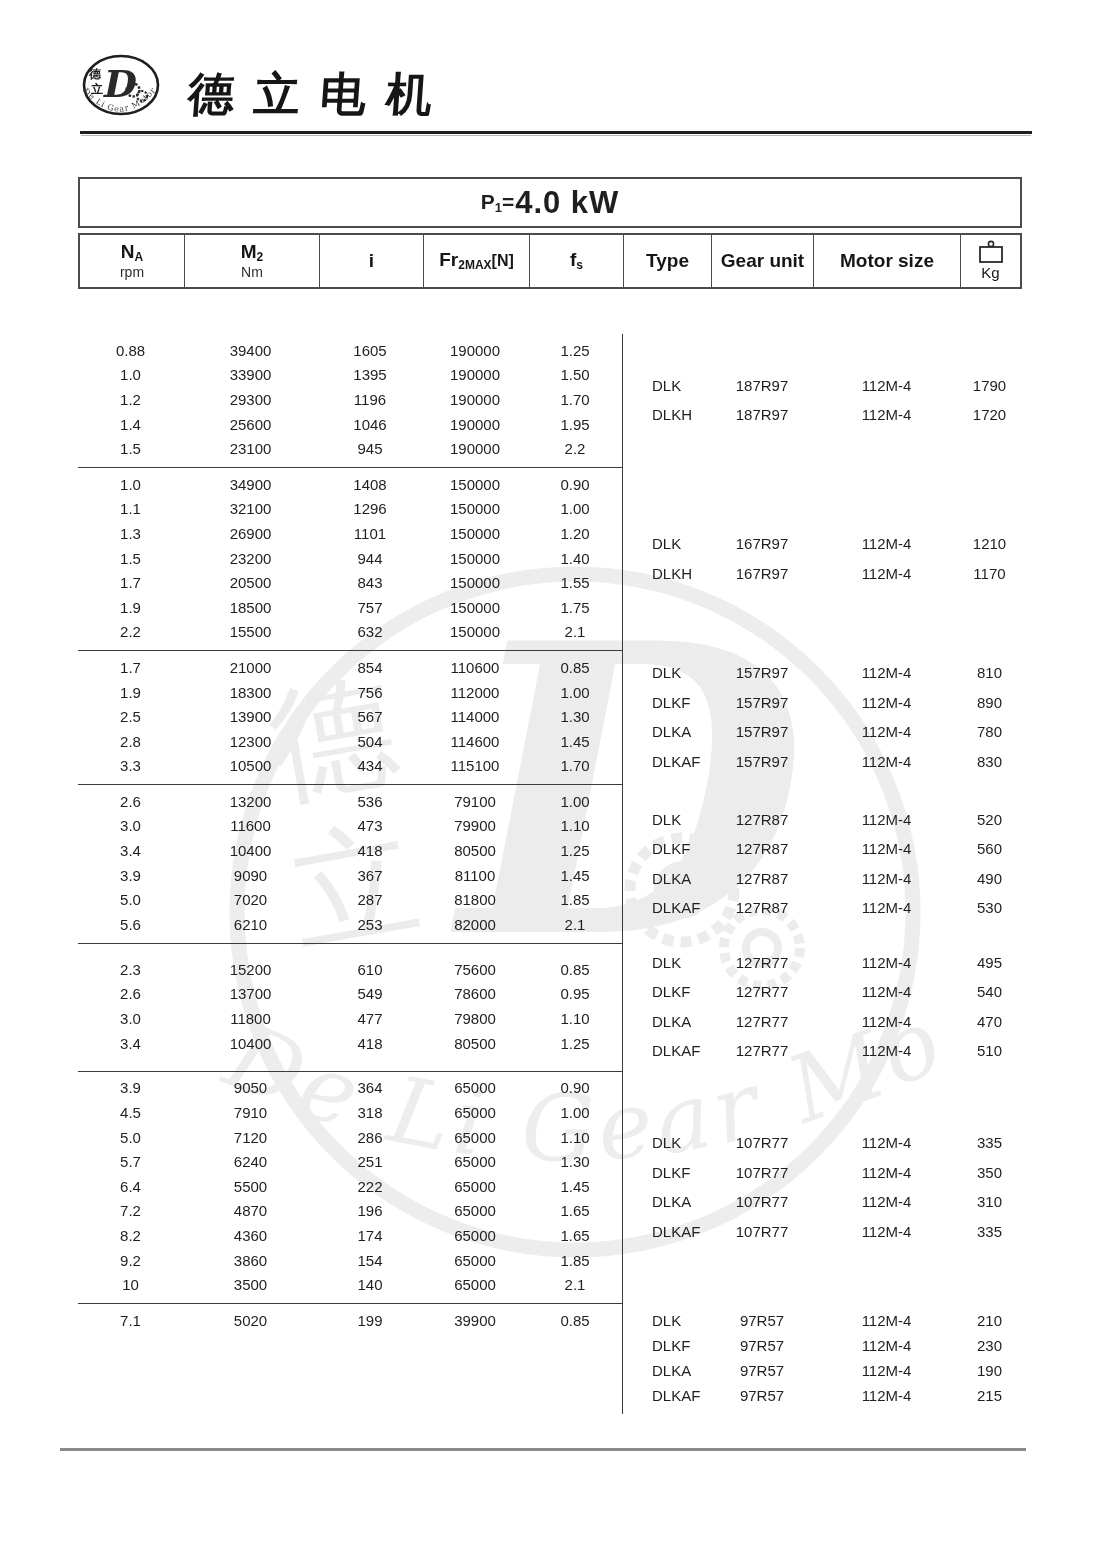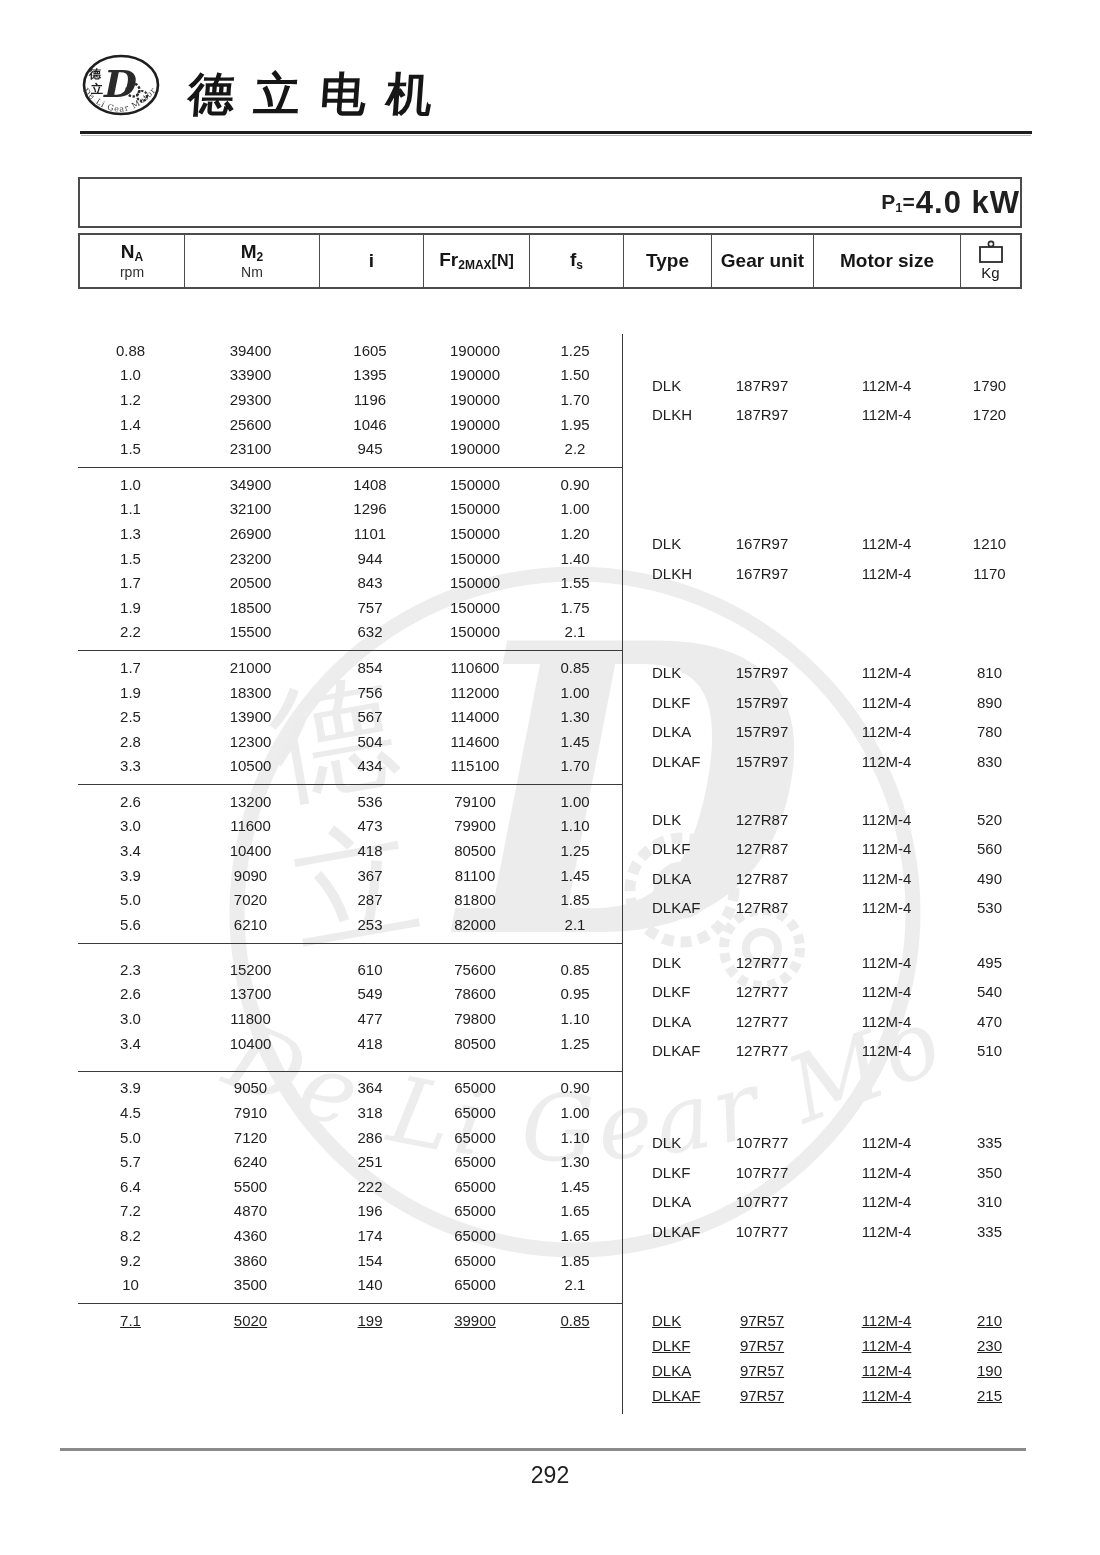--- a/index.html
+++ b/index.html
@@ -11,21 +11,21 @@
 
   
   .logo{position:absolute;left:78px;top:52px;}
   .brand{position:absolute;left:188px;top:64px;font-family:"DejaVu Serif",serif;
          font-weight:bold;font-size:46px;letter-spacing:20px;transform:skewX(-4deg);color:#161616;}
   .top-rule{position:absolute;left:80px;top:131px;width:952px;height:3px;background:#1e1e1e;
             box-shadow:0 3px 0 -1px #b9b9b9;}
 
   
   .title-box{position:absolute;left:78px;top:177px;width:944px;height:51px;box-sizing:border-box;
-             border:2px solid #4b4b4b;display:flex;align-items:center;justify-content:flex-end;background:transparent;}
+             border:2px solid #4b4b4b;display:flex;align-items:center;justify-content:center;background:transparent;}
   .t-small{font-size:21px;font-weight:bold;}
   .t-sub{font-size:13px;font-weight:bold;vertical-align:-3px;}
   .t-big{font-size:31px;font-weight:bold;margin-left:1px;letter-spacing:1px;}
 
   
   .cols-header{position:absolute;left:78px;top:233px;width:944px;height:56px;box-sizing:border-box;
                border:2px solid #4b4b4b;display:grid;
                grid-template-columns:105px 135px 104px 106px 94px 88px 102px 147px 59px;}
   .h-cell{border-right:1.5px solid #4b4b4b;display:flex;flex-direction:column;align-items:center;
           justify-content:center;line-height:1.12;}
@@ -42,21 +42,21 @@
   .group{display:flex;width:100%;}
   .g-left{width:545px;box-sizing:border-box;border-right:1.2px solid #3a3a3a;
           display:flex;flex-direction:column;justify-content:center;padding:4px 0 6px;}
   .group:not(:last-child) .g-left{border-bottom:1.2px solid #3a3a3a;}
   .g-row{display:grid;grid-template-columns:105px 135px 104px 106px 94px;height:24.6px;
          align-items:center;text-align:center;}
   .g-right{width:397px;display:flex;flex-direction:column;justify-content:center;padding:4px 0 6px;}
   .v-row{display:grid;grid-template-columns:88px 102px 147px 59px;height:29.5px;
          align-items:center;text-align:center;}
   .v-type{text-align:left;padding-left:29px;}
-  .group:last-child .g-left,.group:last-child .g-right{justify-content:flex-start;text-decoration:underline;}
+  .group:last-child .g-left,.group:last-child .g-right{justify-content:flex-start;}
   .group:last-child .v-row{height:25px;}
 
   
   .footer-rule{position:absolute;left:60px;top:1448px;width:966px;height:3px;background:#8a8a8a;}
   .page-num{position:absolute;left:0;top:1462px;width:1100px;text-align:center;font-size:23px;color:#1f1f1f;}
 </style>
 </head>
 <body>
 
 <div class="page">
@@ -578,15 +578,14 @@
             <div class="cell v-type">DLKAF</div>
             <div class="cell">97R57</div>
             <div class="cell">112M-4</div>
             <div class="cell">215</div>
           </div>
         </div>
       </div>
     </div>
 
   <div class="footer-rule"></div>
-  <div class="page-num">292</div>
 
 </div>
 
 </body></html>

